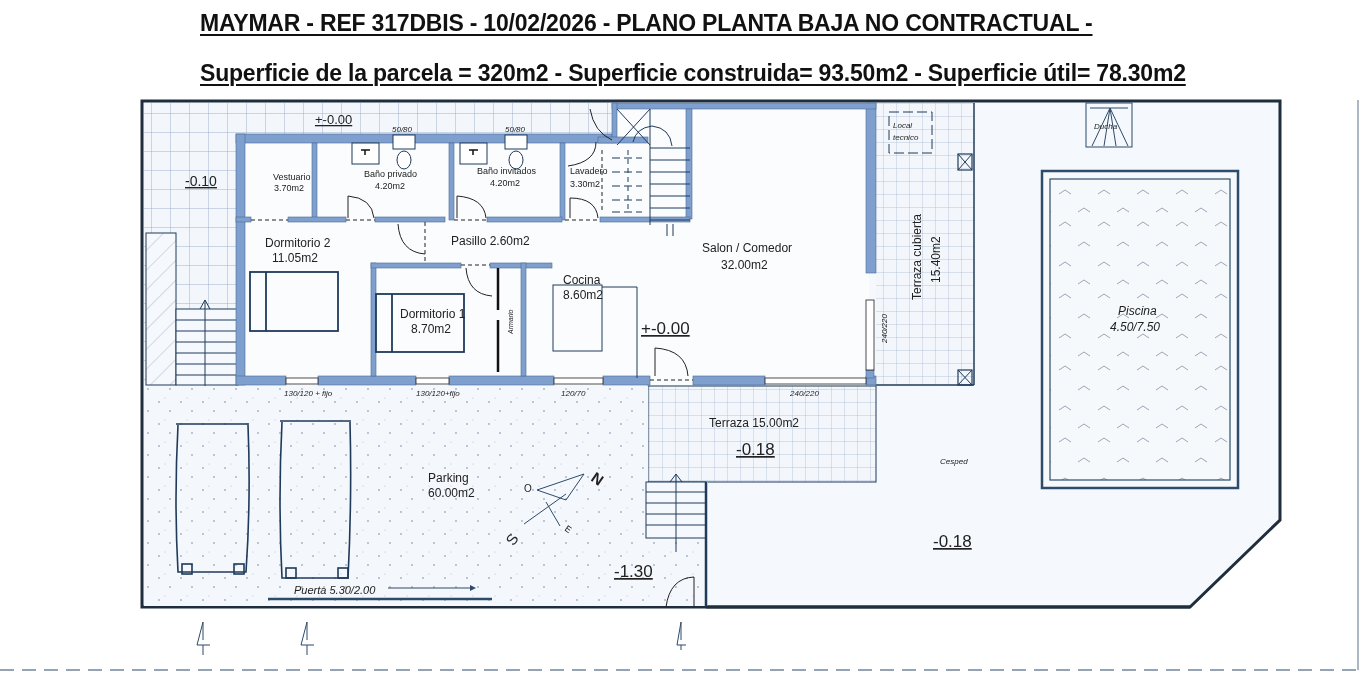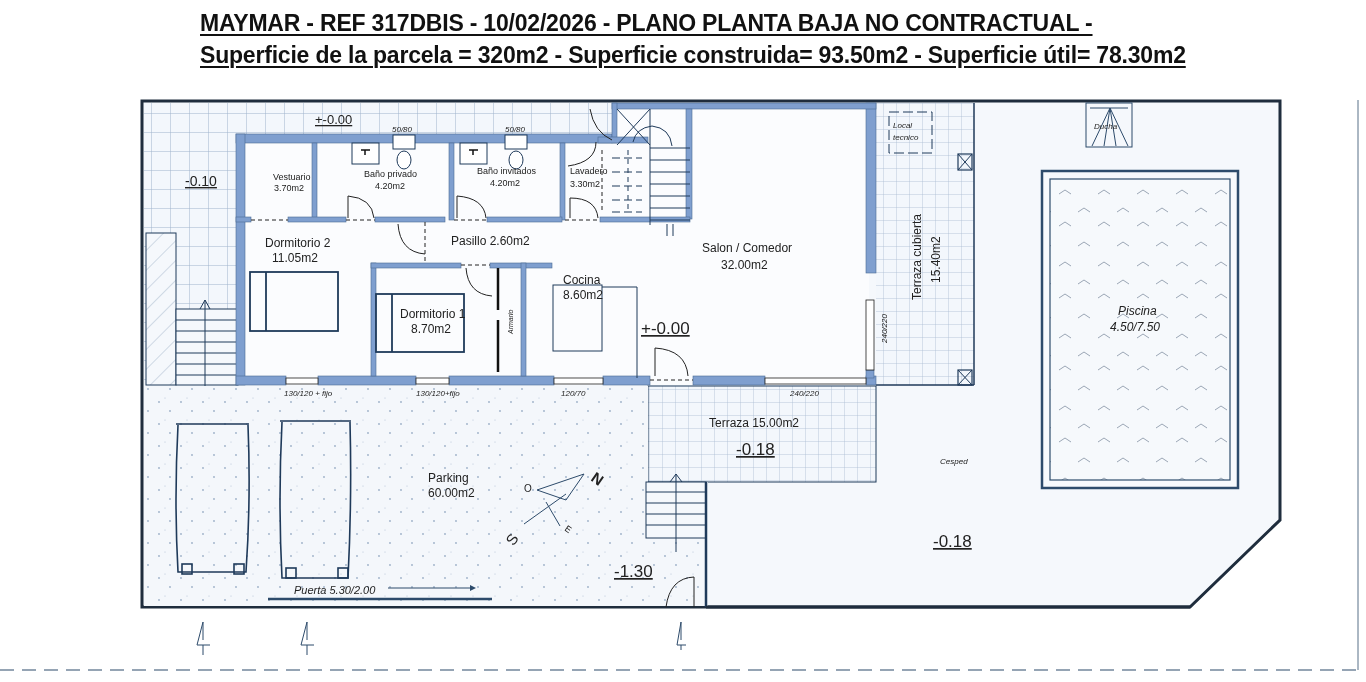--- a/index.html
+++ b/index.html
@@ -1,19 +1,19 @@
 <!DOCTYPE html>
 <html><head>
 <meta charset="utf-8">
 <style>
   html,body{margin:0;padding:0;background:#ffffff;}
   body{width:1366px;height:682px;position:relative;overflow:hidden;font-family:"Liberation Sans",sans-serif;}
   .title{position:absolute;left:152px;width:1140px;font-family:"Liberation Sans",sans-serif;font-weight:bold;font-size:23px;color:#111;text-decoration:underline;text-decoration-thickness:2px;text-underline-offset:3px;white-space:nowrap;letter-spacing:-0.2px;margin-left:48px;}
   #t1{top:10px;}
-  #t2{top:42px;}
+  #t2{top:60px;}
   svg{position:absolute;left:0;top:0;}
   .lbl{font-family:"Liberation Sans",sans-serif;fill:#222;}
   .it{font-style:italic;}
 </style>
 </head>
 <body>
 
 <div class="title" id="t1">MAYMAR - REF 317DBIS - 10/02/2026 - PLANO PLANTA BAJA NO CONTRACTUAL -</div>
 <div class="title" id="t2">Superficie de la parcela = 320m2 - Superficie construida= 93.50m2 - Superficie útil= 78.30m2</div>
 

